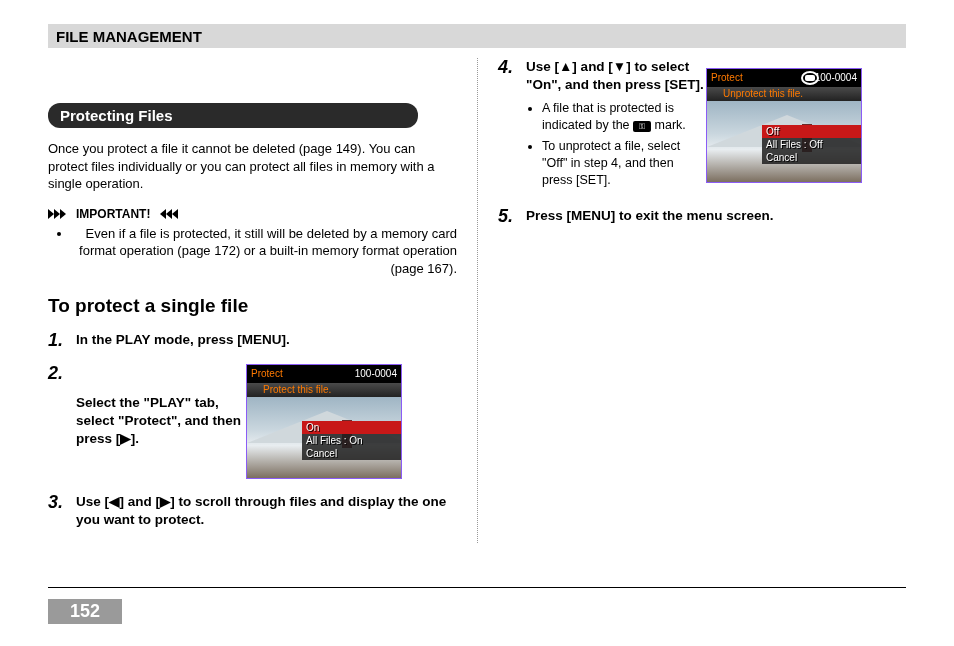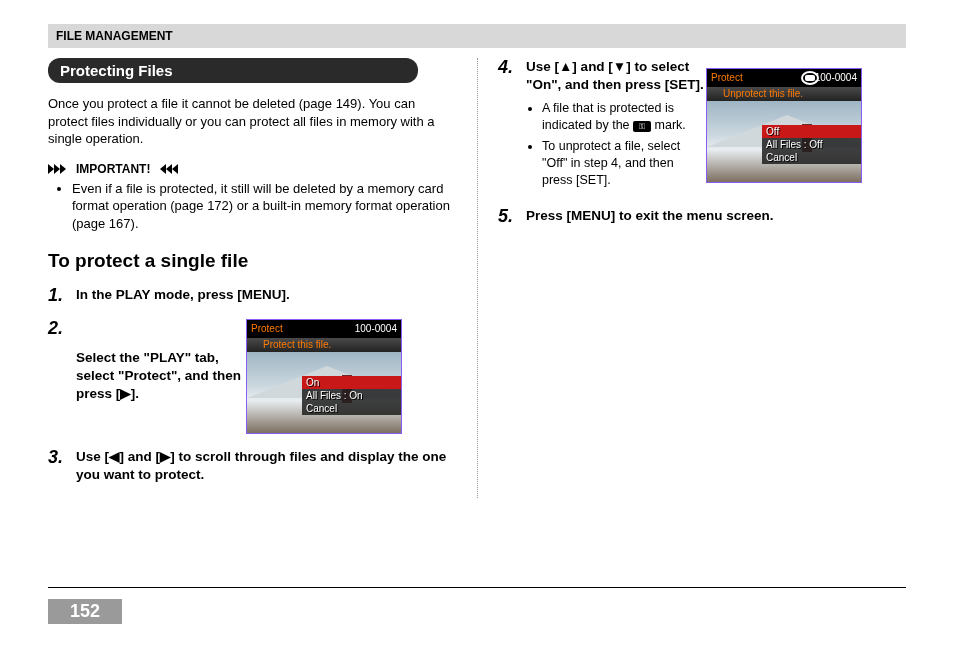--- a/index.html
+++ b/index.html
@@ -15,31 +15,32 @@
     box-sizing: border-box;
     padding: 24px 48px 0 48px;
   }
   .header-bar {
     background: #d8d8d8;
     height: 24px;
     display: flex;
     align-items: center;
     padding-left: 8px;
     font-weight: bold;
-    font-size: 12px;
+    font-size: 15px;
     margin-bottom: 10px;
   }
   .columns {
     display: flex;
     gap: 0;
   }
   .col-left {
     width: 50%;
     padding-right: 20px;
     box-sizing: border-box;
+    margin-top: 45px;
   }
   .col-right {
     width: 50%;
     padding-left: 20px;
     box-sizing: border-box;
     border-left: 1px dotted #999;
   }
   .section-header {
     background: #2a2a2a;
     color: #fff;
@@ -67,20 +68,21 @@
   }
   .bead svg { display:block; }
   .bullet-list {
     padding-left: 24px;
     margin: 0 0 18px 0;
   }
   .bullet-list li {
     font-size: 13px;
     line-height: 1.35;
     margin-bottom: 4px;
+    text-align: right;
   }
   .sub-heading {
     font-size: 19px;
     font-weight: bold;
     margin: 6px 0 14px 0;
   }
   .step {
     display: flex;
     align-items: flex-start;
     gap: 8px;

